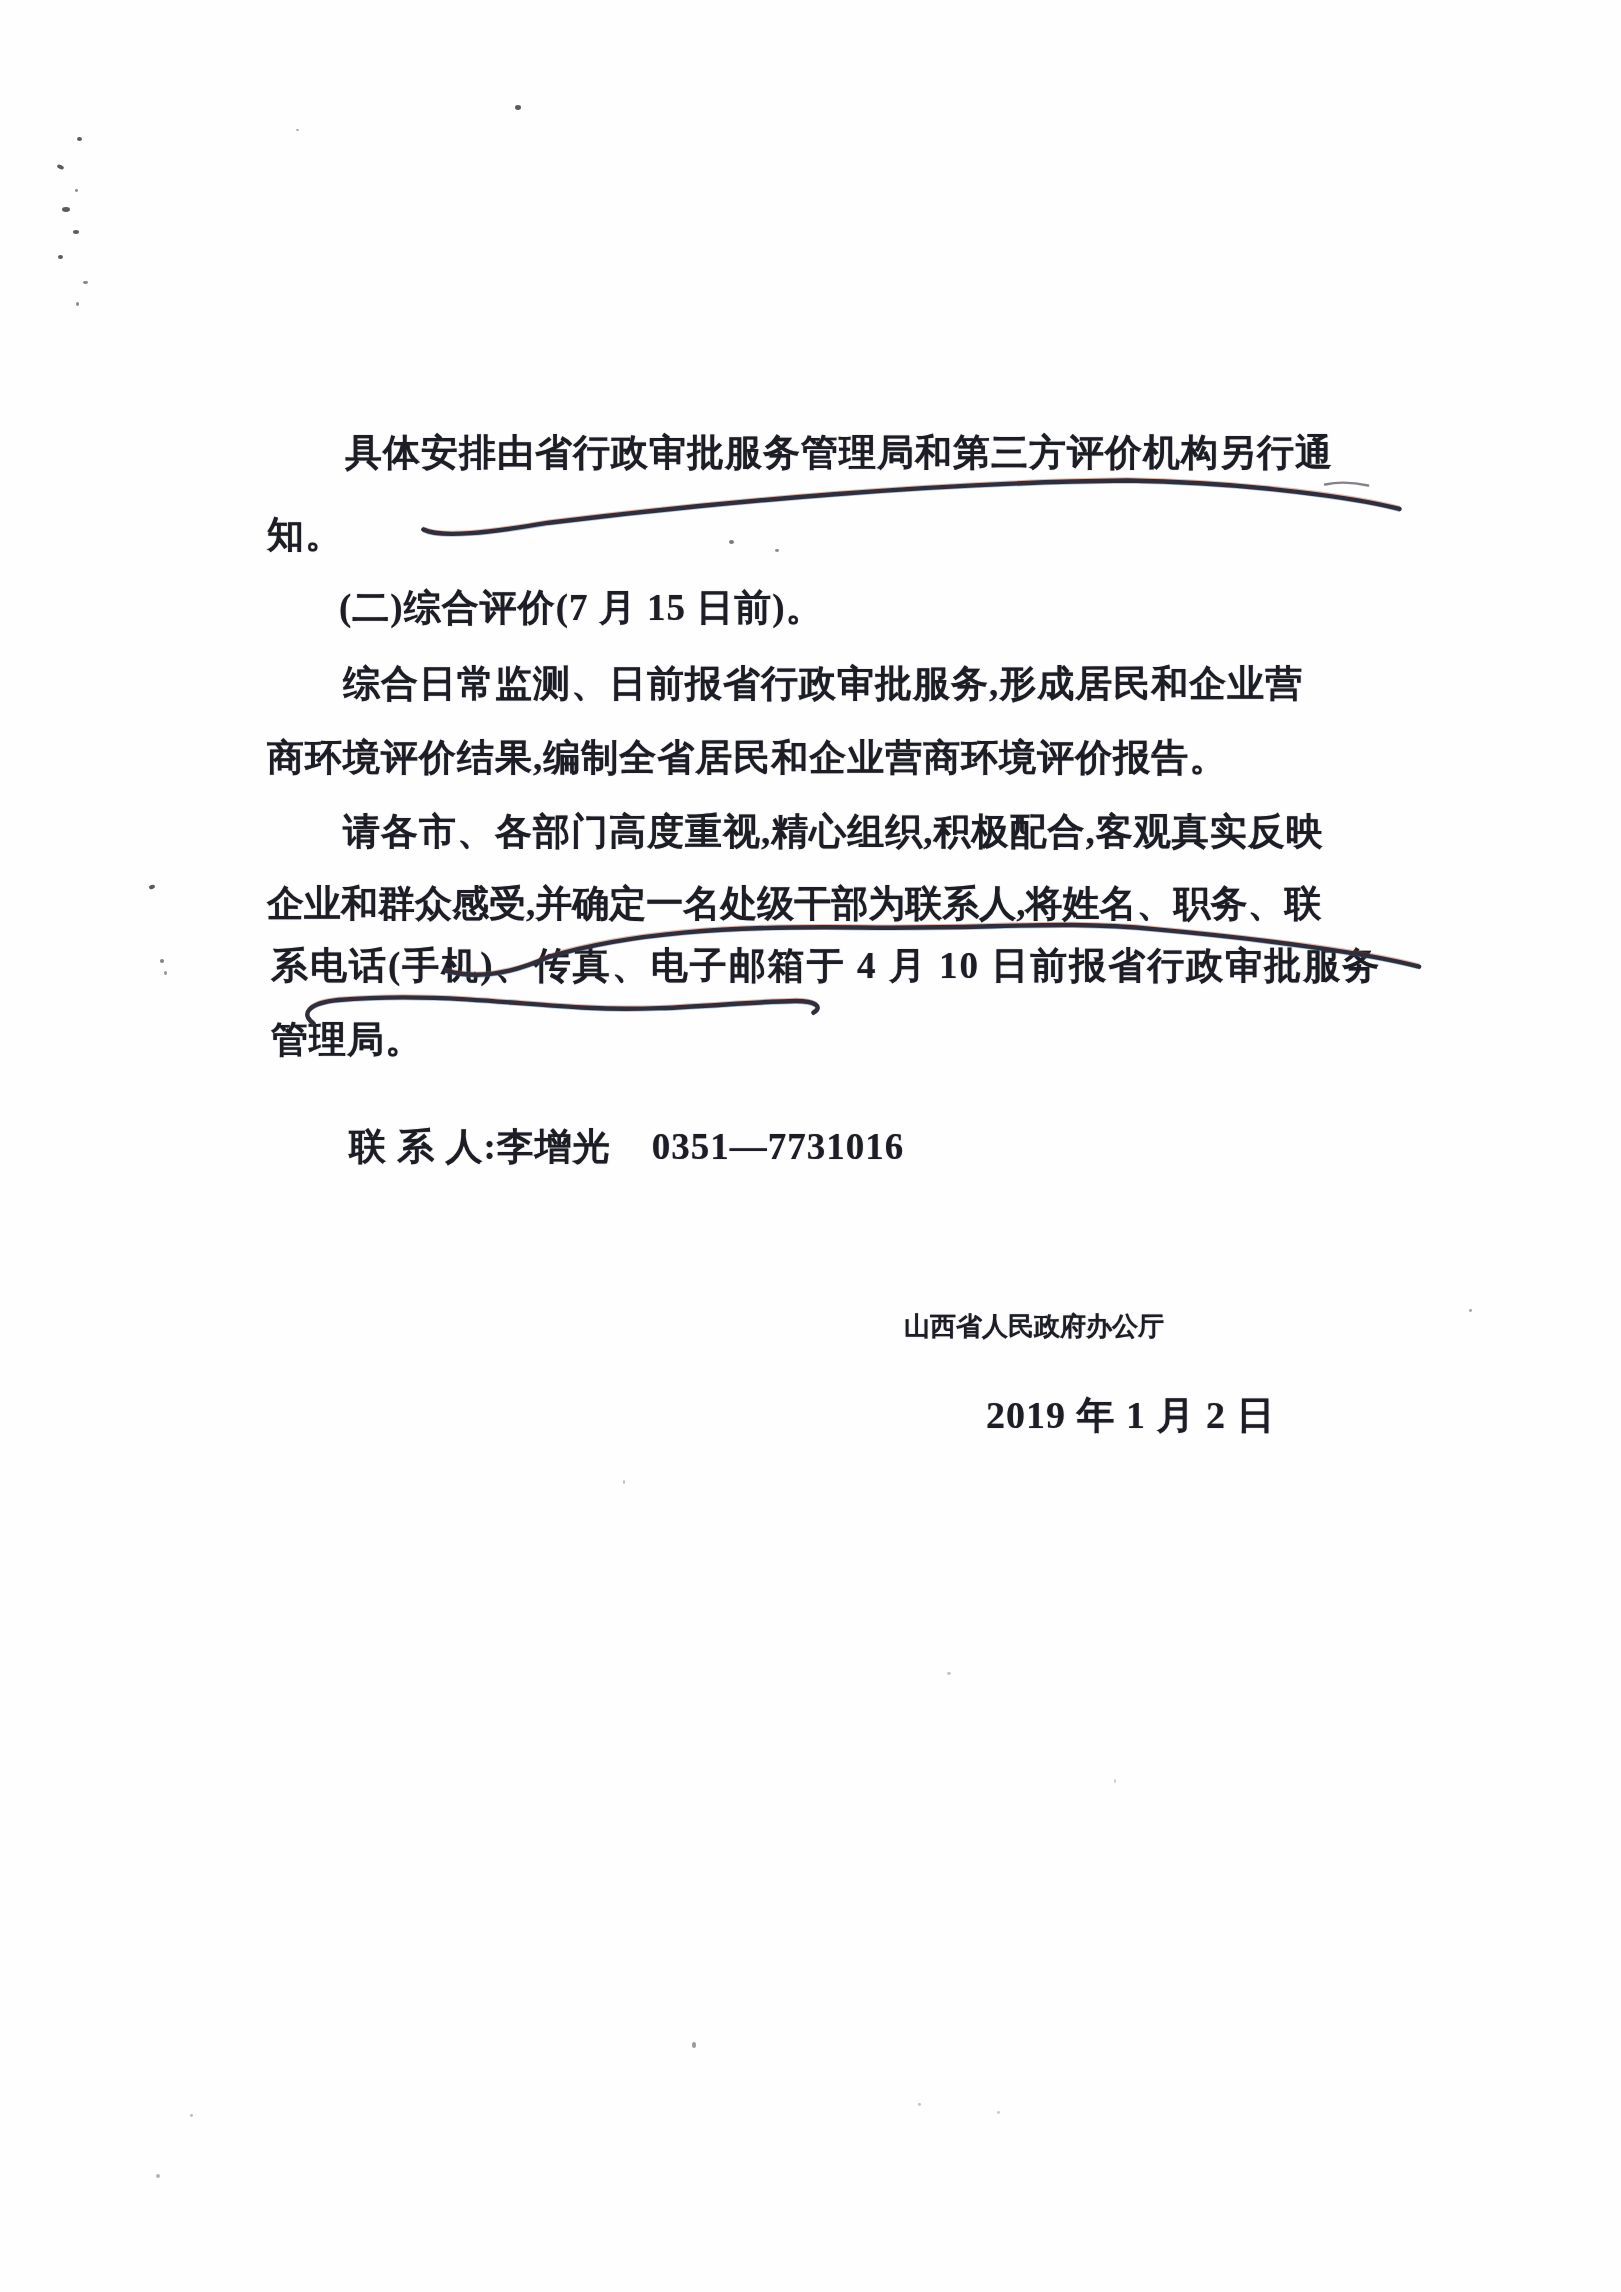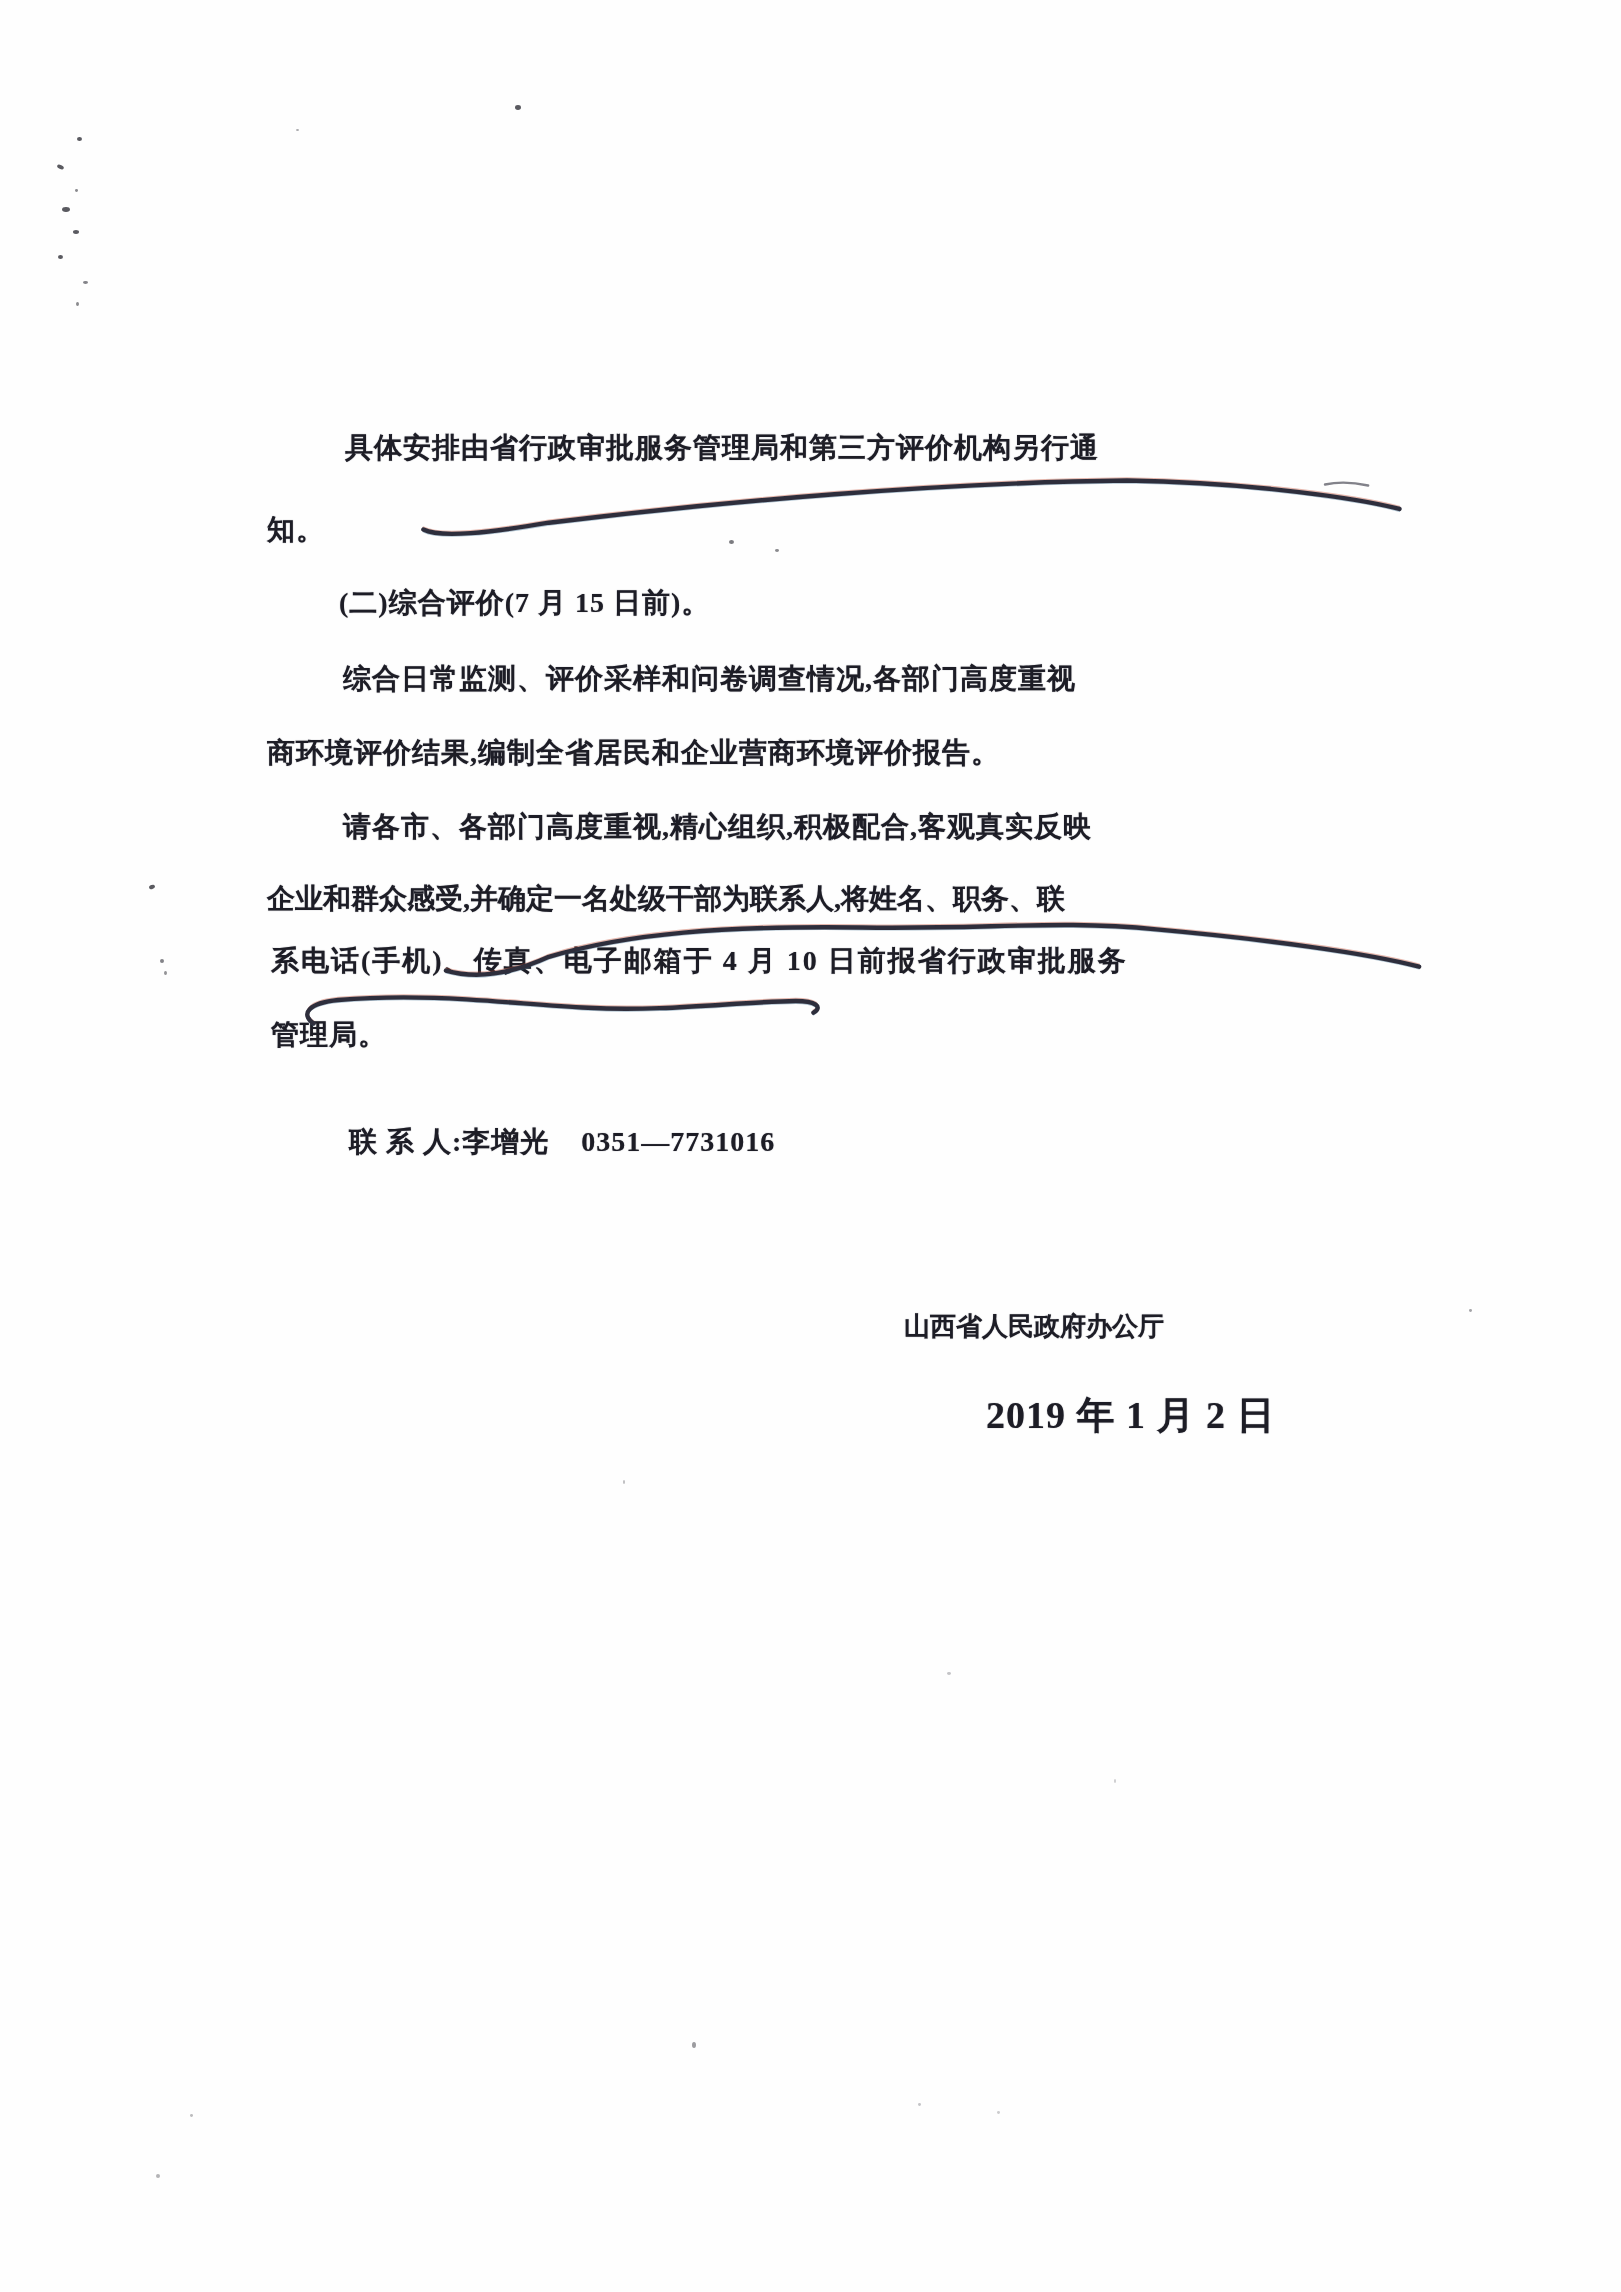--- a/index.html
+++ b/index.html
@@ -6,21 +6,21 @@
   .page{
     position:relative;
     width:1621px;height:2293px;
     background:#fefefe;
     overflow:hidden;
     font-family:"Liberation Serif","DejaVu Serif",serif;
   }
   .line{
     position:absolute;
     white-space:pre;
-    font-size:28px;
+    font-size:37px;
     line-height:1;
     font-weight:bold;
     color:#1d1d26;
     letter-spacing:1px;
     text-shadow:0 0 1px rgba(25,25,40,0.55);
   }
   
   .l1 {left:345px; top:434px;}
   .l2 {left:267px; top:516px;}
   .l3 {left:339px; top:589px;}
@@ -45,21 +45,21 @@
   .speck{position:absolute;border-radius:50%;background:#5a5a60;}
 </style>
 </head>
 <body>
 
 <div class="page">
 
   <div class="line l1">具体安排由省行政审批服务管理局和第三方评价机构另行通</div>
   <div class="line l2">知。</div>
   <div class="line l3">(二)综合评价(7 月 15 日前)。</div>
-  <div class="line l4">综合日常监测、评价采样和问卷调查情况,各部门高度重视</div>
+  <div class="line l4">综合日常监测、日前报省行政审批服务,形成居民和企业营</div>
   <div class="line l5">商环境评价结果,编制全省居民和企业营商环境评价报告。</div>
   <div class="line l6">请各市、各部门高度重视,精心组织,积极配合,客观真实反映</div>
   <div class="line l7">企业和群众感受,并确定一名处级干部为联系人,将姓名、职务、联</div>
   <div class="line l8">系电话(手机)、传真、电子邮箱于 4 月 10 日前报省行政审批服务</div>
   <div class="line l9">管理局。</div>
   <div class="line l10">联 系 人:李增光    0351—7731016</div>
 
   <div class="line sig">山西省人民政府办公厅</div>
   <div class="line date">2019 年 1 月 2 日</div>
 

